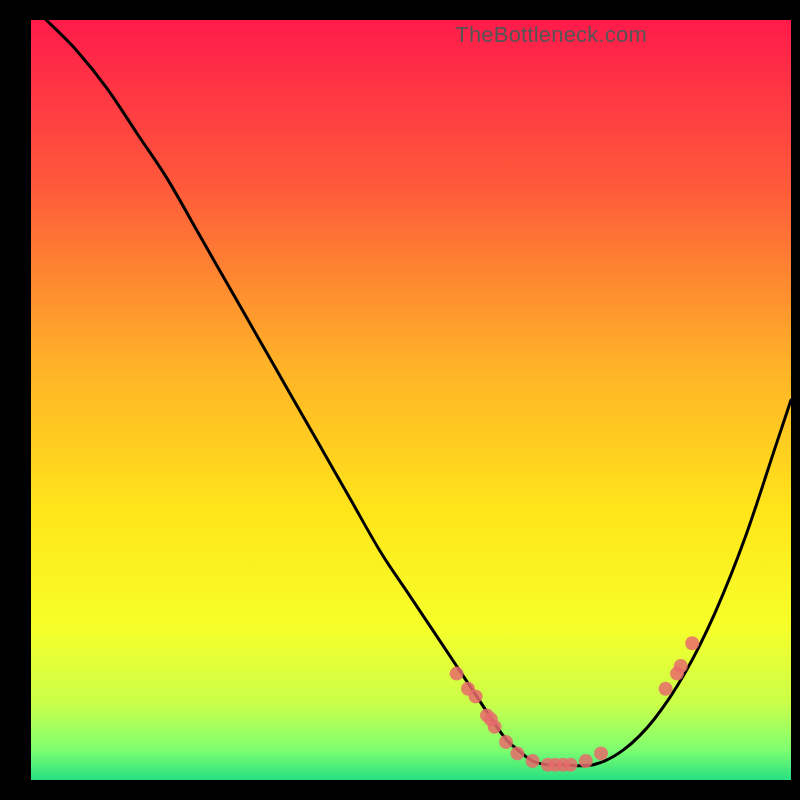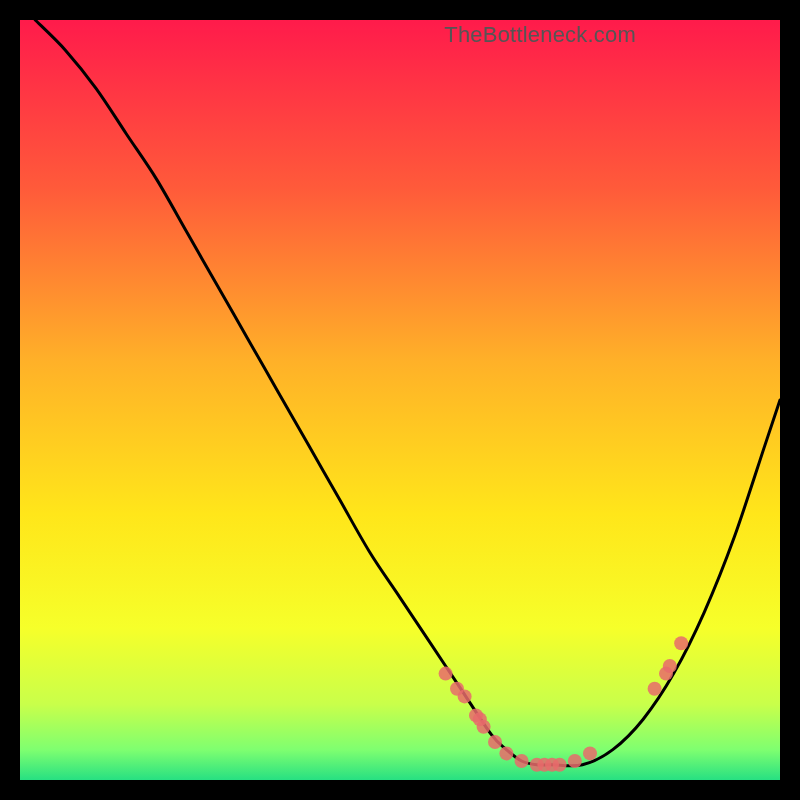--- a/index.html
+++ b/index.html
@@ -6,21 +6,21 @@
     margin: 0;
     padding: 0;
     width: 800px;
     height: 800px;
     background: #000;
     overflow: hidden;
     font-family: Arial, Helvetica, sans-serif;
   }
   .frame {
     position: absolute;
-    left: 20px;
+    left: 31px;
     top: 20px;
     width: 624px;
     height: 760px;
     background: #000;
   }
   .plot-area {
     position: absolute;
     left: 0;
     top: 0;
     width: 760px;

